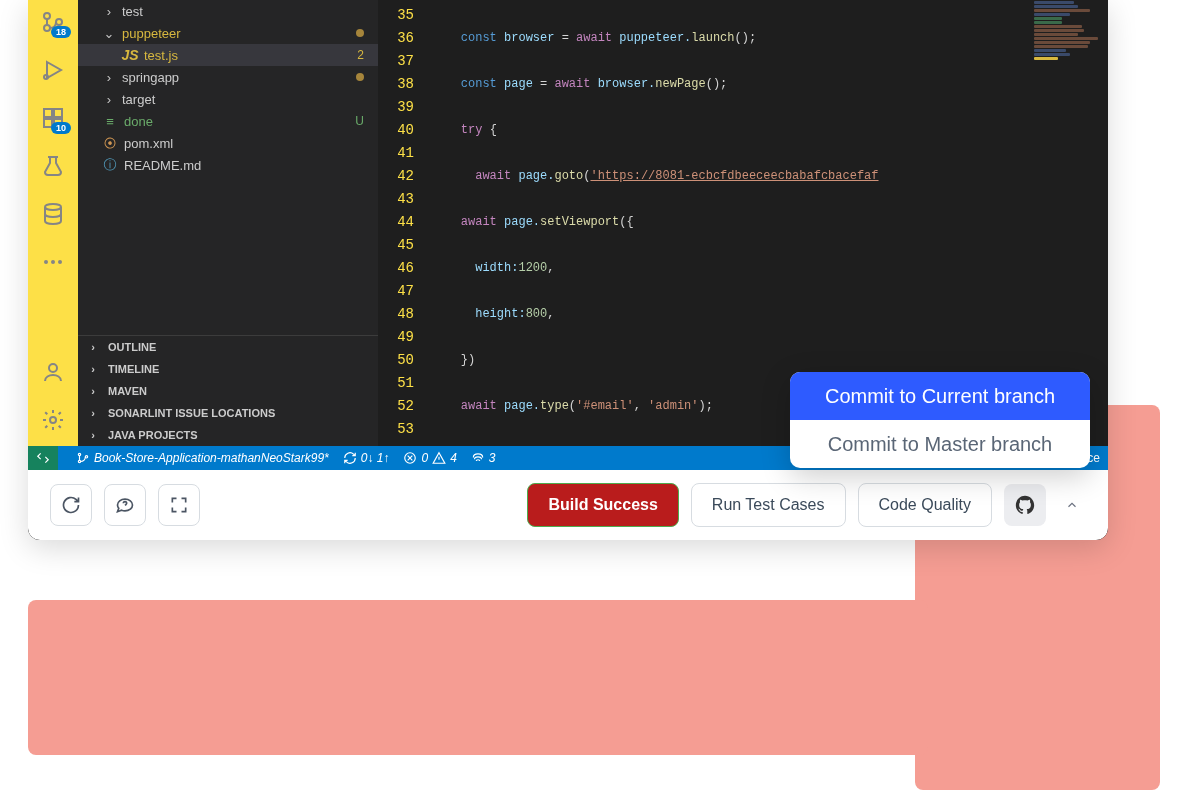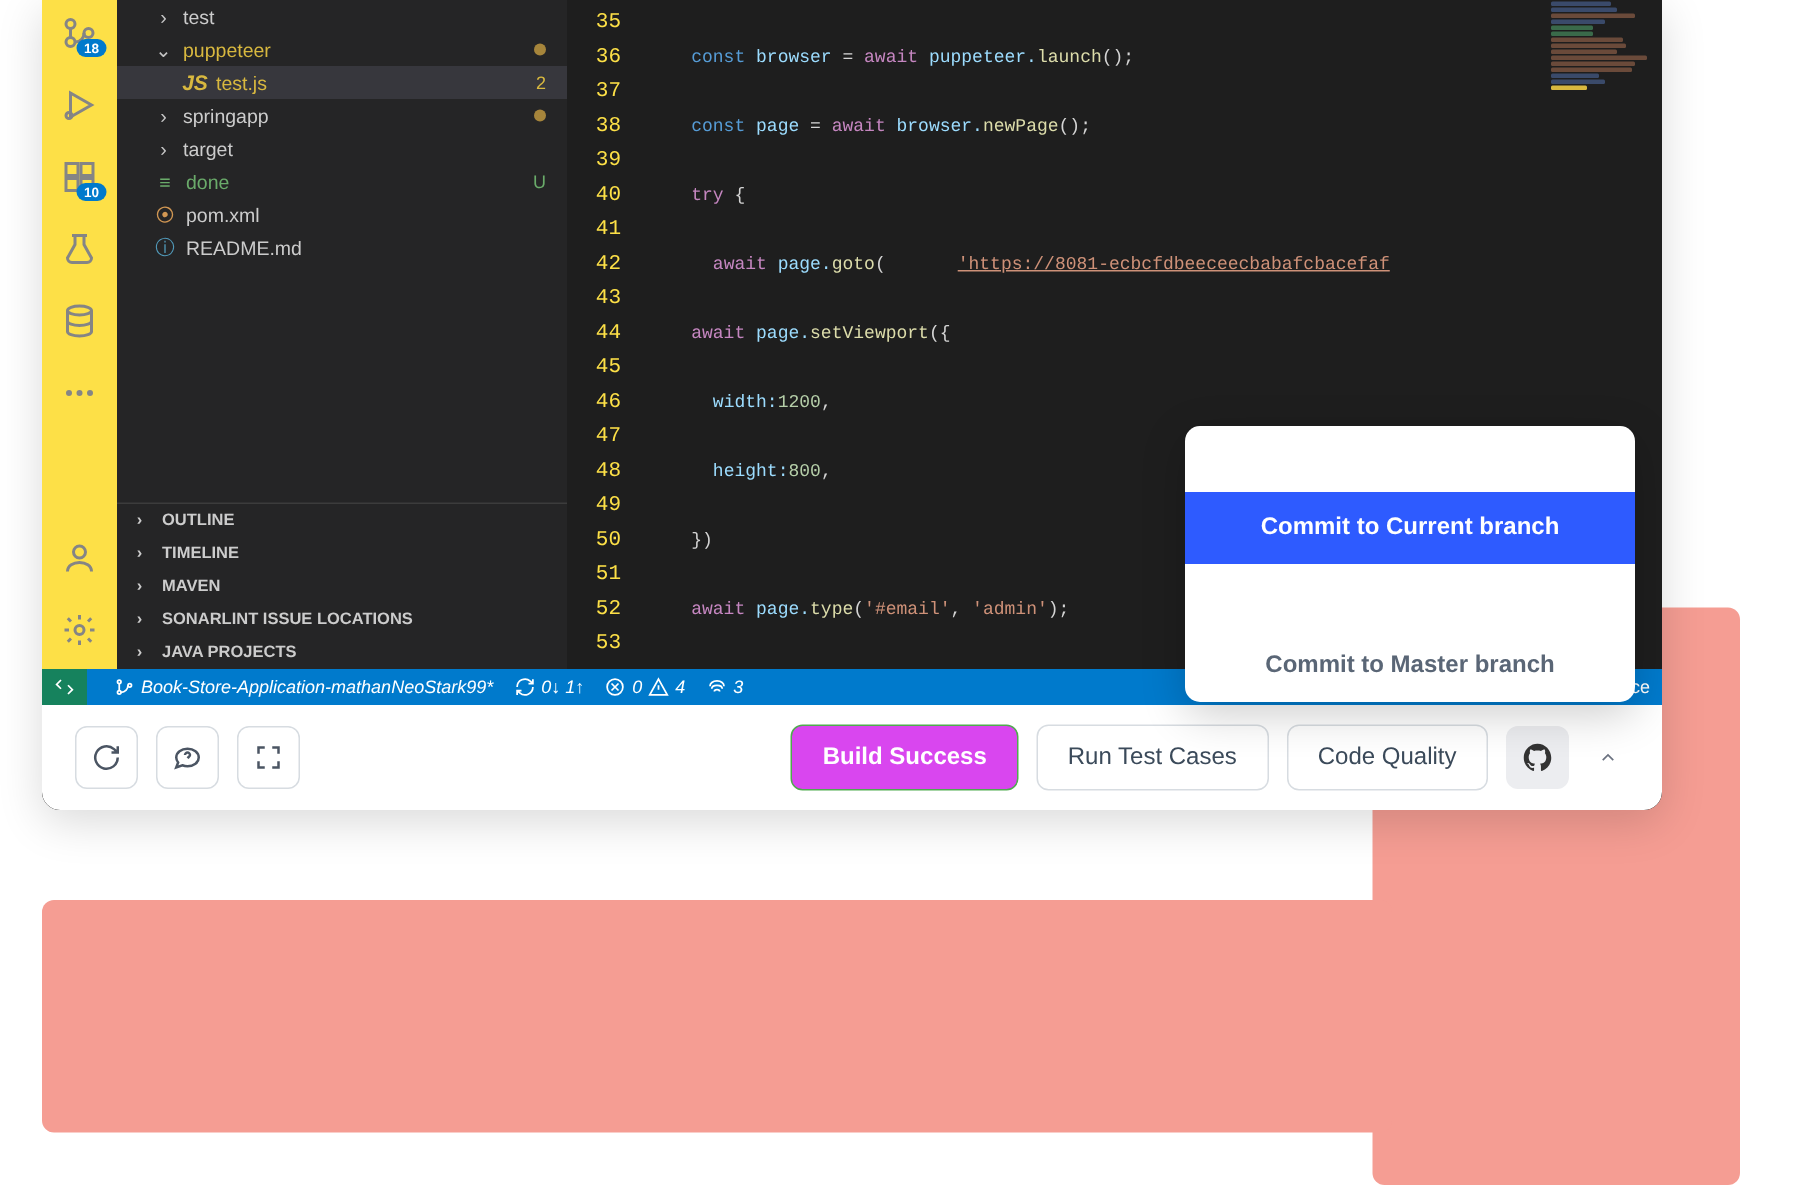--- a/index.html
+++ b/index.html
@@ -29,38 +29,38 @@
 .panel-head .chev { width: 14px; display: inline-flex; justify-content: center; }
 .editor-area { flex: 1; background: #1e1e1e; display: flex; position: relative; }
 .gutter { width: 54px; text-align: right; color: #fde047; font-family: Consolas, "Courier New", monospace; font-size: 14px; line-height: 23px; padding-right: 18px; padding-top: 4px; }
 .code { flex: 1; font-family: Liberation Mono, monospace; font-size: 12px; line-height: 23px; padding-top: 4px; white-space: pre; overflow: hidden; color: #d4d4d4; }
 .tok-kw { color: #569cd6; }
 .tok-kw2 { color: #c586c0; }
 .tok-var { color: #9cdcfe; }
 .tok-fn { color: #dcdcaa; }
 .tok-str { color: #ce9178; }
 .tok-num { color: #b5cea8; }
-.tok-url { color: #ce9178; text-decoration: underline; margin-left: 48px; }
+.tok-url { color: #ce9178; text-decoration: underline; }
 .minimap { width: 80px; background: #1e1e1e; position: relative; overflow: hidden; }
 .minimap-line { height: 3px; margin: 1px 6px; border-radius: 1px; }
 .status-bar { height: 24px; background: #007acc; color: #fff; display: flex; align-items: center; font-size: 12px; padding: 0 8px; gap: 14px; }
 .sb-left { display: flex; align-items: center; gap: 14px; font-style: italic; }
 .sb-right { margin-left: auto; display: flex; align-items: center; gap: 14px; }
 .sb-item { display: inline-flex; align-items: center; gap: 4px; cursor: pointer; }
 .sb-remote { background: #16825d; height: 24px; display: flex; align-items: center; padding: 0 8px; margin-left: -8px; margin-right: 4px; }
 .toolbar { height: 70px; background: #fff; display: flex; align-items: center; padding: 0 22px; gap: 12px; border-radius: 0 0 12px 12px; }
 .tb-btn-sq { width: 42px; height: 42px; border: 1px solid #d7dce1; border-radius: 8px; display: flex; align-items: center; justify-content: center; color: #4b5563; cursor: pointer; background: #fff; }
 .tb-btn-sq svg { width: 20px; height: 20px; }
 .tb-spacer { flex: 1; }
 .tb-btn { height: 44px; padding: 0 20px; border-radius: 8px; font-size: 16px; font-weight: 500; cursor: pointer; display: inline-flex; align-items: center; border: 1px solid #d7dce1; background: #fff; color: #3b4a5a; }
-.tb-btn.success { background: #d946ef; border-color: #4fab4e; color: #fff; font-weight: 600; }
+.tb-btn.success { background: #b91c1c; border-color: #4fab4e; color: #fff; font-weight: 600; }
 .tb-github { width: 42px; height: 42px; border-radius: 8px; background: #ecedf0; display: flex; align-items: center; justify-content: center; color: #333; cursor: pointer; }
 .tb-caret { width: 28px; height: 42px; display: flex; align-items: center; justify-content: center; color: #6b7280; cursor: pointer; }
 .popup { position: absolute; right: 18px; bottom: 72px; width: 300px; background: #fff; border-radius: 10px; box-shadow: 0 8px 30px rgba(0,0,0,0.2); overflow: hidden; }
-.popup-item { height: 48px; display: flex; align-items: center; justify-content: center; font-size: 16px; font-weight: 700; cursor: pointer; margin-top: 44px; }
+.popup-item { height: 48px; display: flex; align-items: center; justify-content: center; font-size: 20px; font-weight: 400; cursor: pointer; }
 .popup-item.primary { background: #2e5bff; color: #fff; }
 .popup-item.secondary { color: #5a6676; }
 .c-yellow { color: #d8b83f; }
 .c-green { color: #6aab6a; }
 .c-orange { color: #d19753; }
 .c-blue { color: #519aba; }
 </style>
 </head>
 <body>
 

